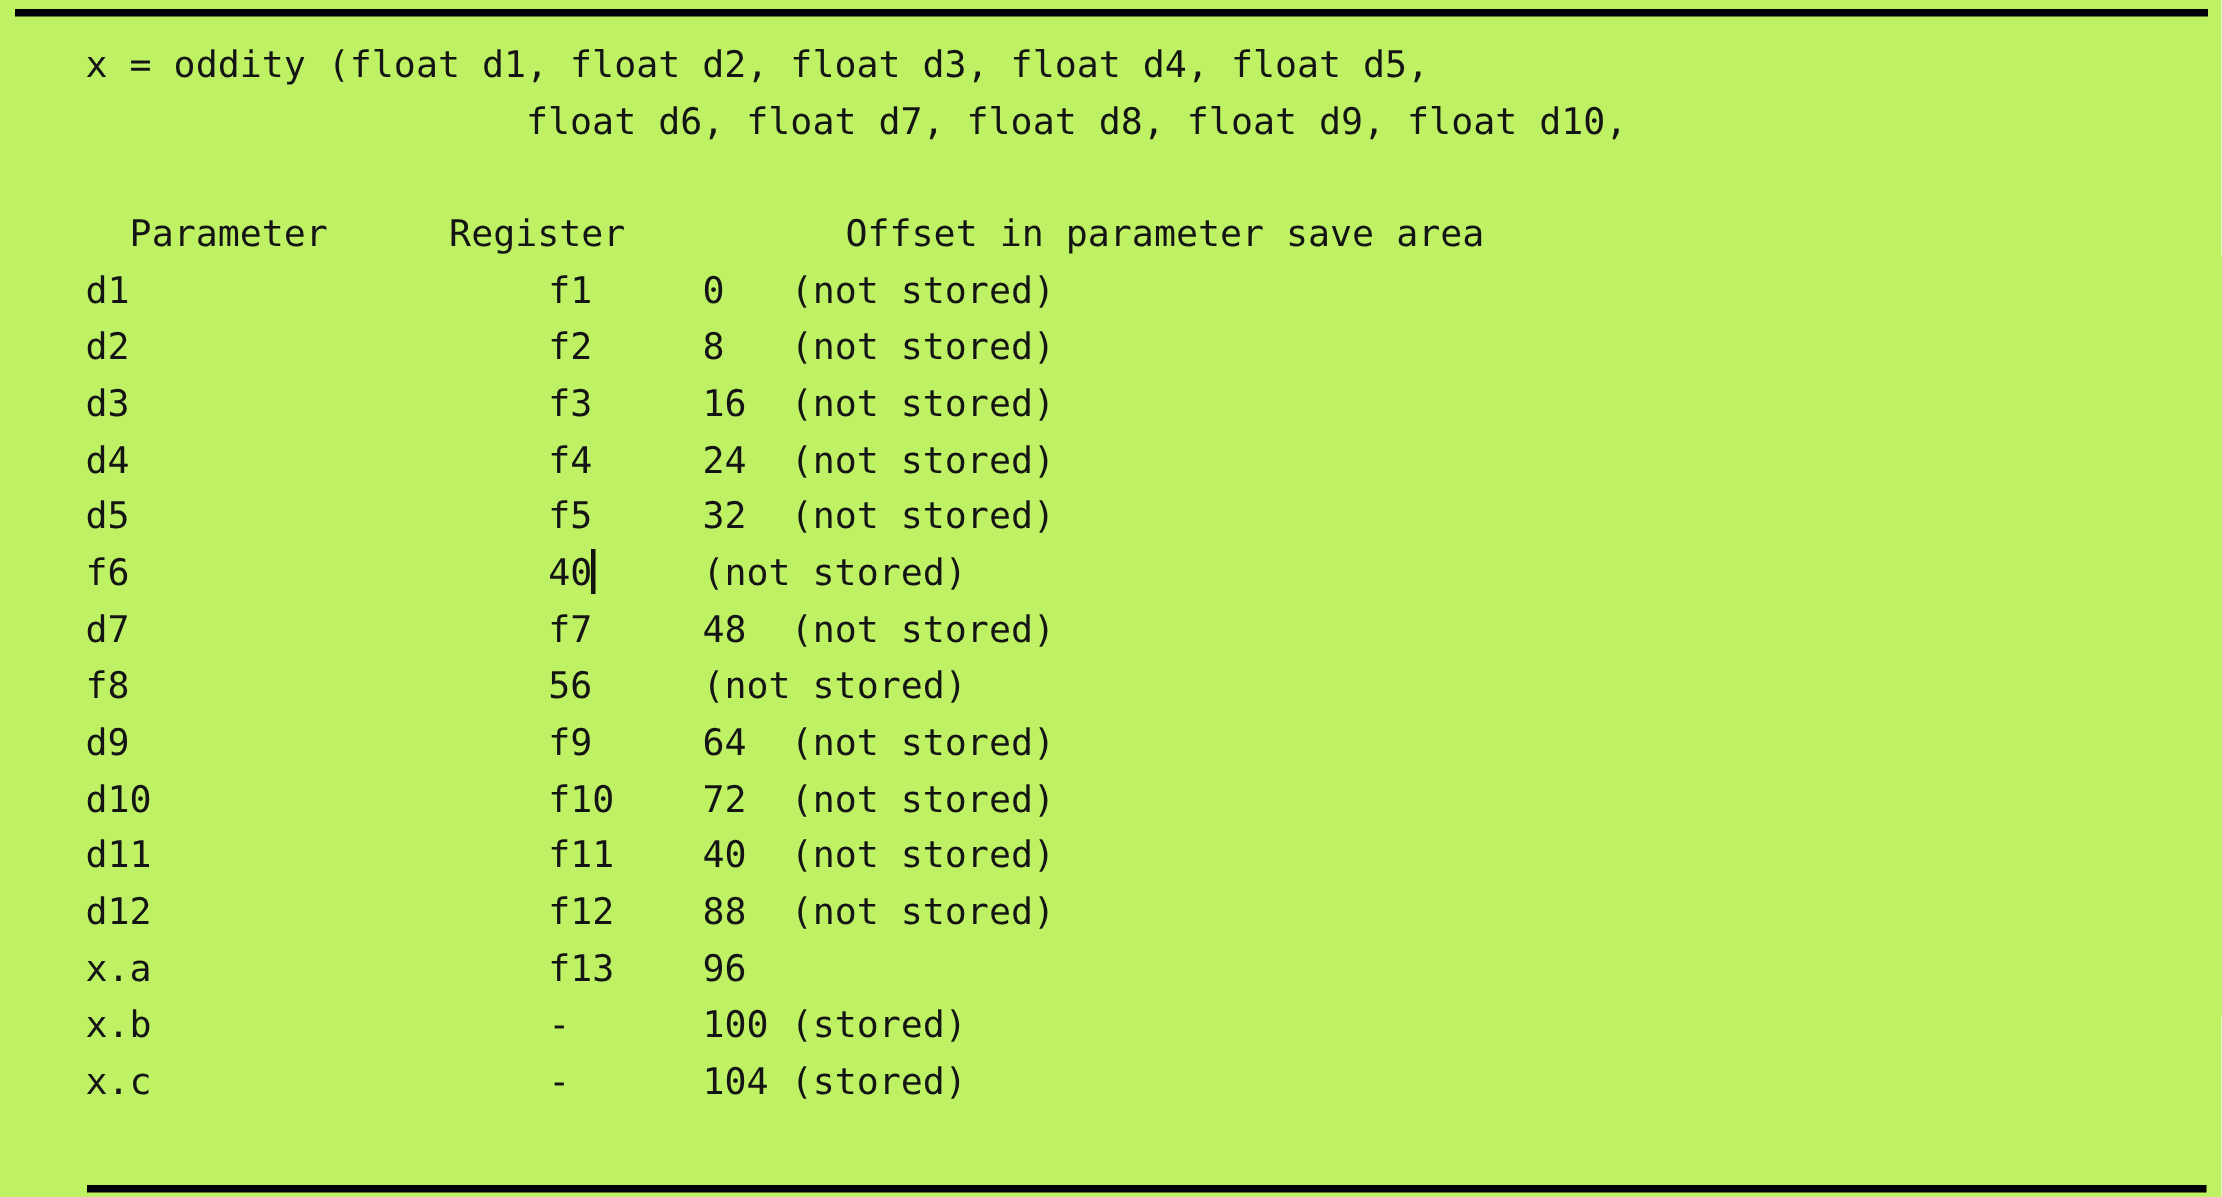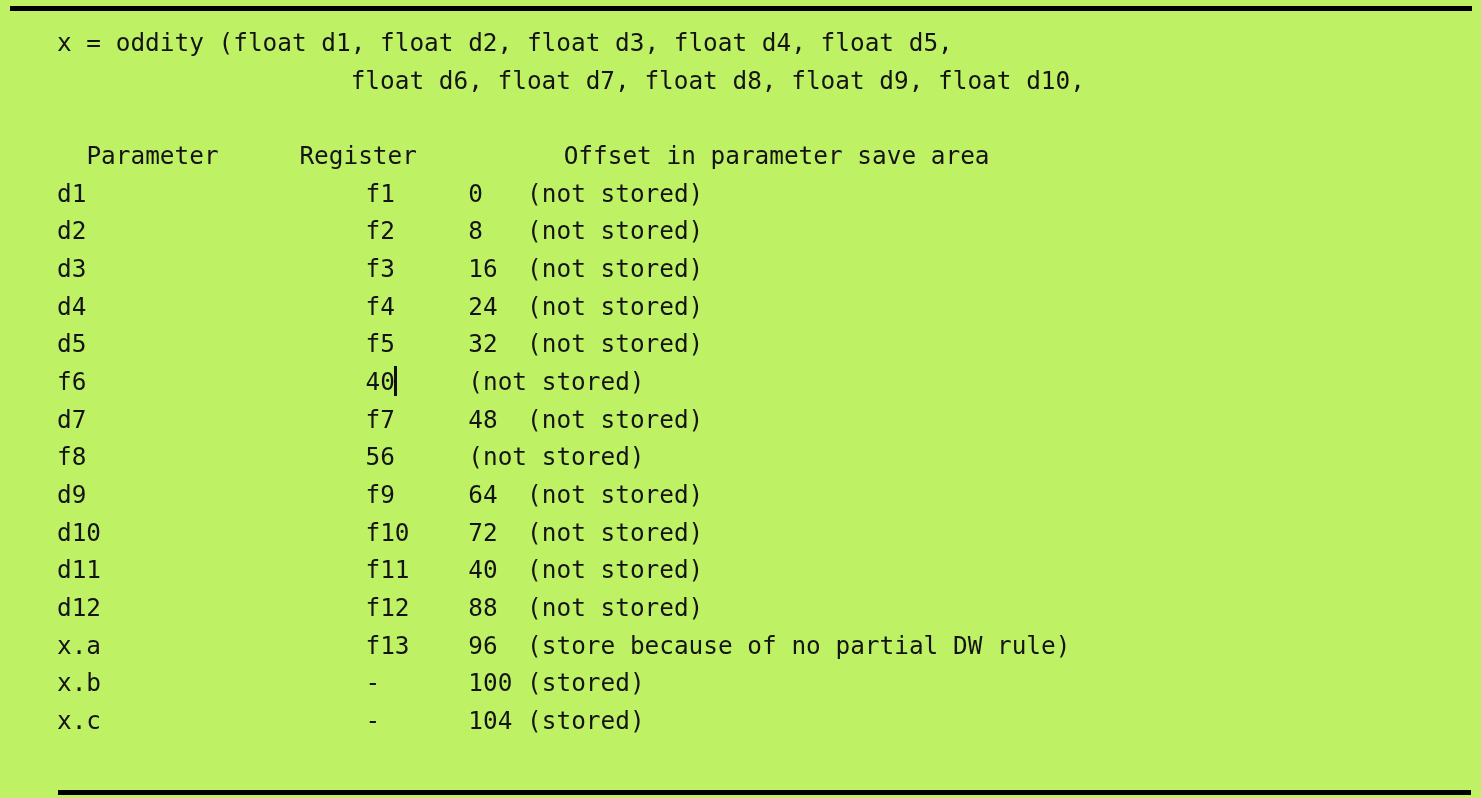--- a/index.html
+++ b/index.html
@@ -176,21 +176,20 @@
     <span>d12</span>
     <span>f12</span>
     <span>88</span>
     <span>(not stored)</span>
   </div>
 
   <div class="trow">
     <span>x.a</span>
     <span>f13</span>
     <span>96</span>
-    <span>(store because of no partial DW rule)</span>
   </div>
 
   <div class="trow">
     <span>x.b</span>
     <span>-</span>
     <span>100</span>
     <span>(stored)</span>
   </div>
 
   <div class="trow">

